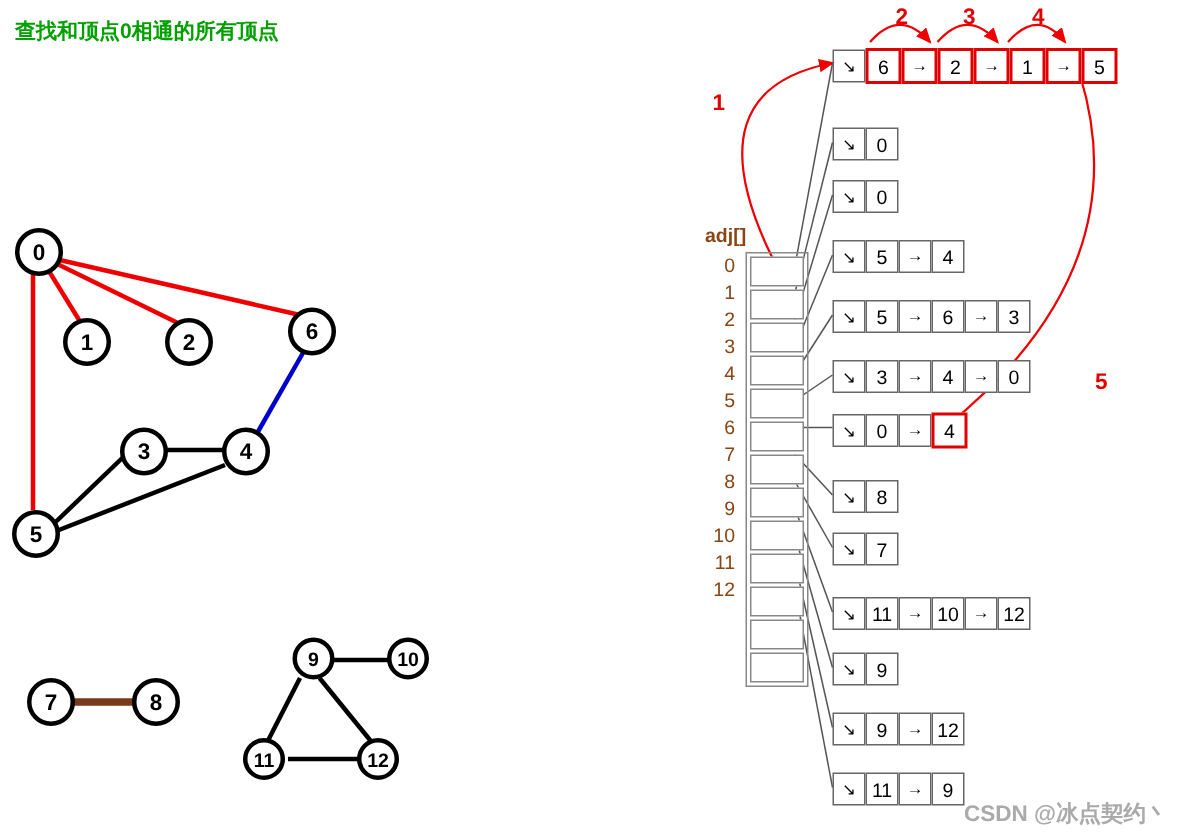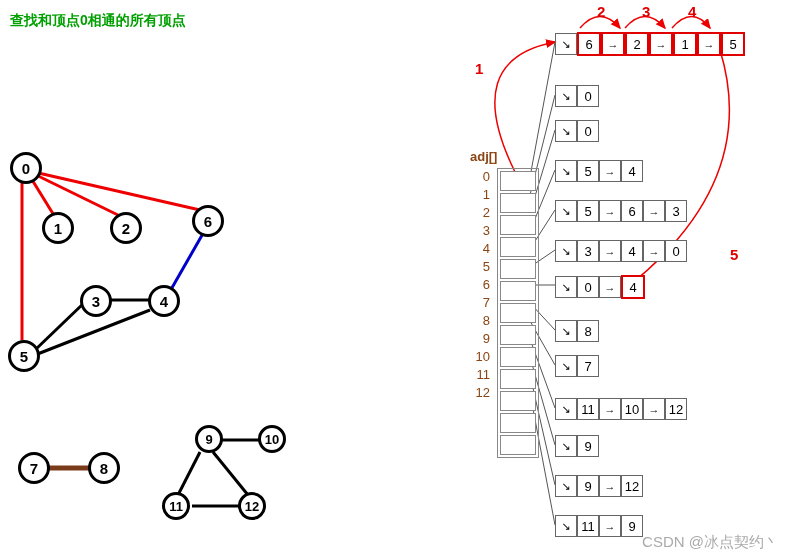--- a/index.html
+++ b/index.html
@@ -1,21 +1,21 @@
 <!DOCTYPE html>
 <html><head>
 <meta charset="utf-8">
 <style>
   body { margin:0; font-family: Arial, sans-serif; background:#fff; }
   .canvas { position:relative; width:789px; height:557px; }
   .txt { position:absolute; font-size:14px; font-weight:bold; }
   .green { color:#00a000;text-align:right; }
   .red { color:#e00000; }
   .brown { color:#8b4513; }
-  .gray { color:#aaa; font-size:15px; font-weight:normal; }
+  .gray { color:#aaa; font-size:15px; font-weight:bold; }
   .idx { position:absolute; font-size:13px; color:#8b4513; text-align:right; width:20px; }
   .vertex { position:absolute; width:26px; height:26px; border:3px solid #000; border-radius:50%; background:#fff; display:flex; align-items:center; justify-content:center; font-weight:bold; font-size:15px; }
   .vertex.small { width:22px; height:22px; font-size:13px; }
   .adjtable { position:absolute; border:1px solid #888; }
   .adjtable td { border:1px solid #888; width:32px; height:16px; background:#fff; }
   .listrow { position:absolute; display:flex; align-items:center; }
   .listrow .box { border:1px solid #666; background:#fff; min-width:20px; height:20px; display:flex; align-items:center; justify-content:center; font-size:13px; }
   .highlight { border:2px solid #e00000 !important; }
   .listrow .arrowh { border:1px solid #666; height:20px;width:20px;display:flex;align-items:center;justify-content:center;font-size:11px;}
   svg { position:absolute; top:0; left:0; }

